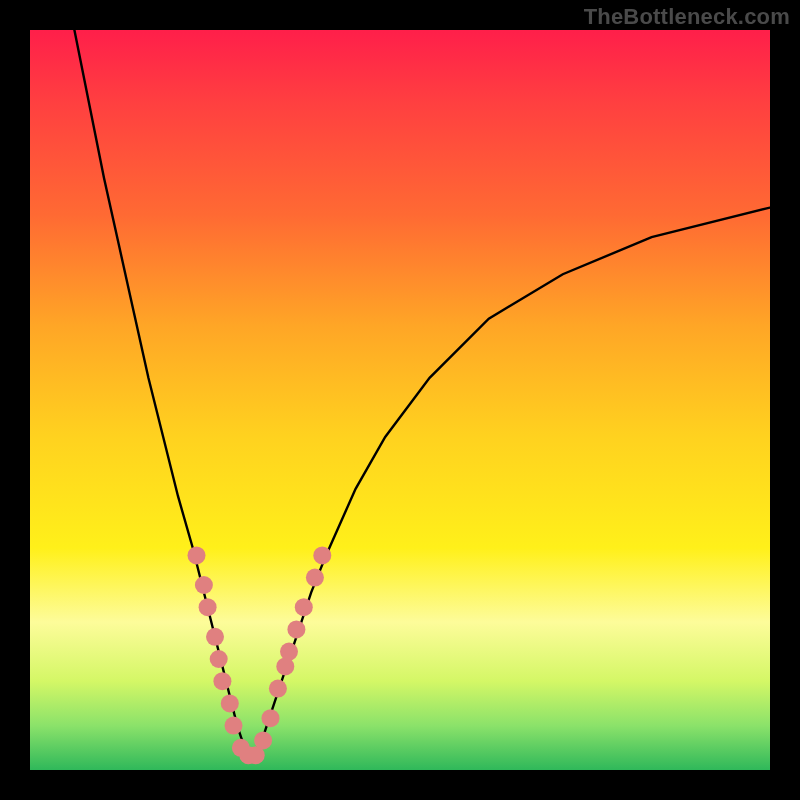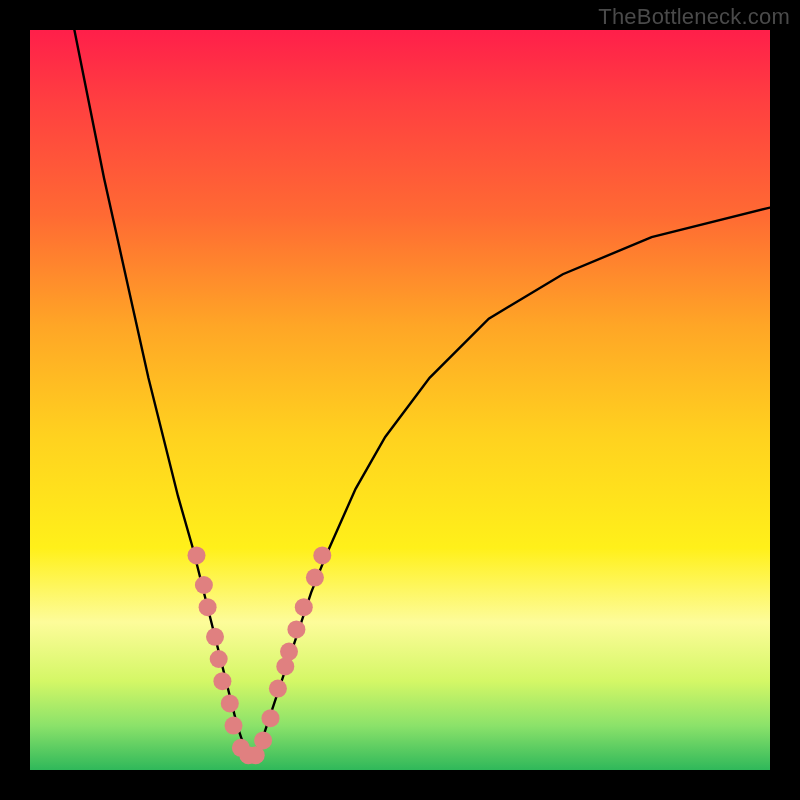--- a/index.html
+++ b/index.html
@@ -28,21 +28,21 @@
       #d4f766 88%,
       #8be26a 94%,
       #2fb85a 100%);
   }
   .watermark {
     position: absolute;
     top: 4px;
     right: 10px;
     color: #4a4a4a;
     font-size: 22px;
-    font-weight: 400;
+    font-weight: 700;
     letter-spacing: 0.2px;
   }
   svg.plot {
     position: absolute;
     left: 0;
     top: 0;
     width: 740px;
     height: 740px;
   }
 </style>

